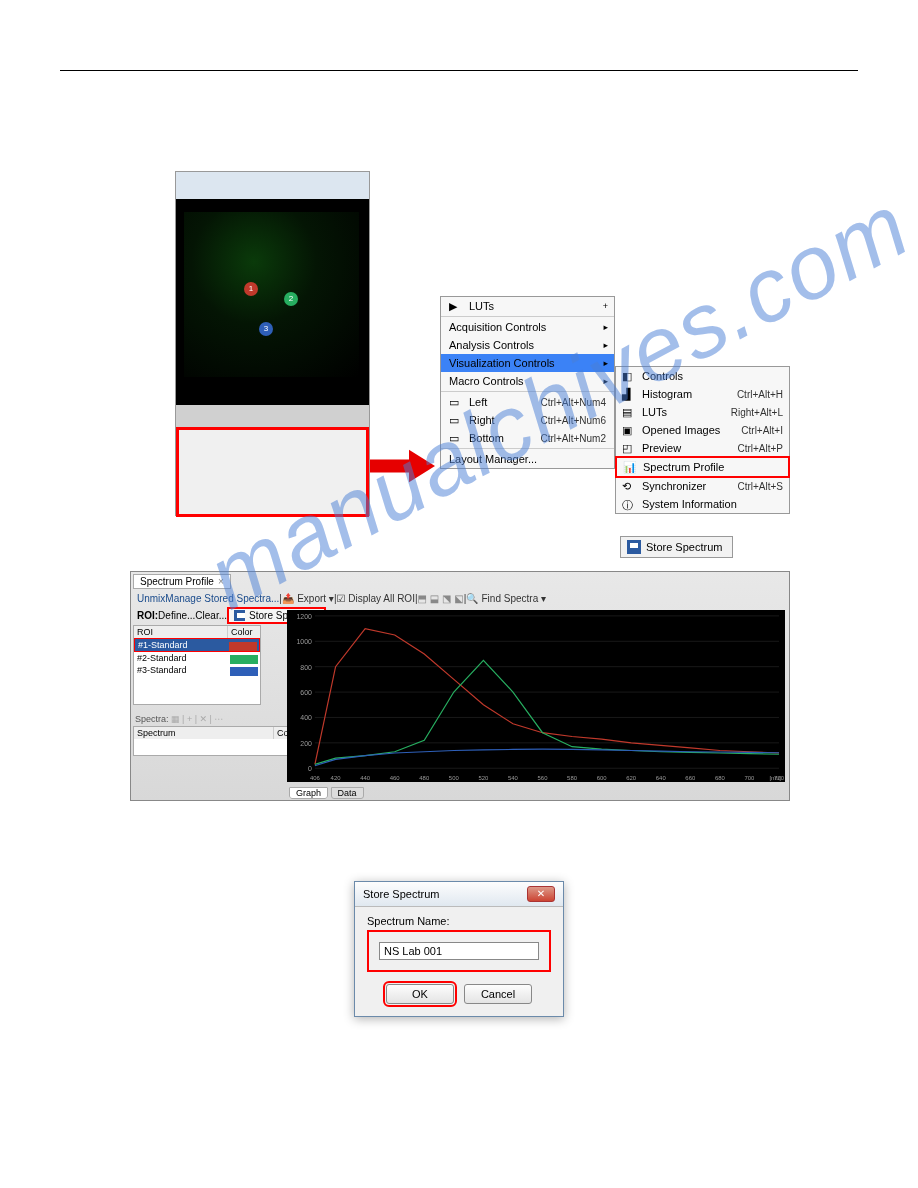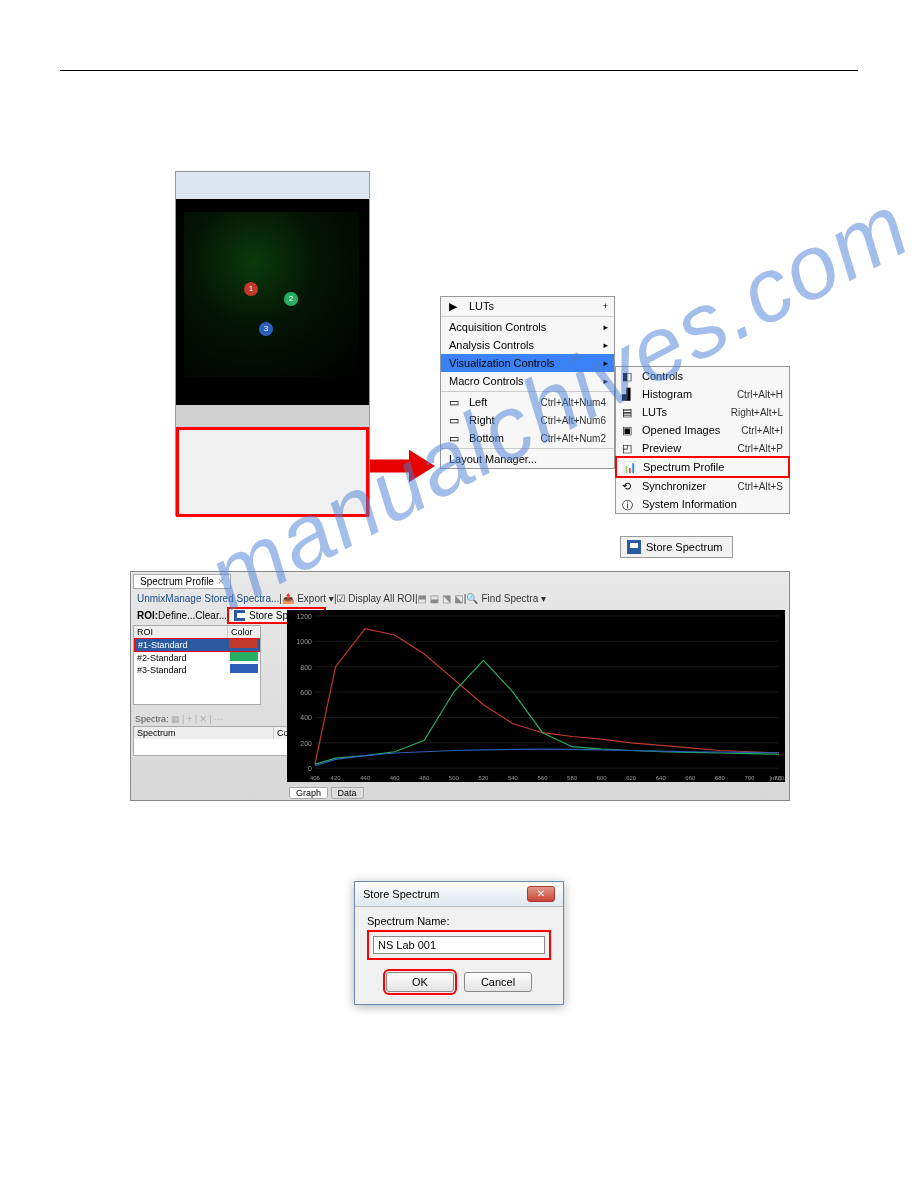--- a/index.html
+++ b/index.html
@@ -34,37 +34,37 @@
 .ptab{position:absolute;left:2px;top:2px;background:#fff;border:1px solid #aaa;padding:1px 6px;font-size:10px}
 .ptab .x{margin-left:4px;color:#888}
 .ptool{position:absolute;left:2px;top:18px;right:2px;height:16px;display:flex;align-items:center;padding:0 4px;font-size:10px;color:#333}
 .ptool .link{color:#1a4b8c}
 .proi{position:absolute;left:2px;top:35px;height:16px;display:flex;align-items:center;gap:0;padding:0 4px;font-size:10px}
 .proi .storebox{border:2px solid red;padding:1px 5px;display:flex;align-items:center;gap:4px;background:#f5f5f5}
 .plist{position:absolute;left:2px;top:53px;width:128px;height:80px;background:#fff;border:1px solid #aaa}
 .plist .hdr{display:flex;background:#eee;font-size:9px}
 .plist .hdr span:first-child{flex:1;padding:1px 3px;border-right:1px solid #ccc}
 .plist .hdr span:last-child{width:32px;padding:1px 3px}
-.plist .r{display:flex;font-size:9px;align-items:flex-start}
+.plist .r{display:flex;font-size:9px;align-items:flex-end}
 .plist .r span:first-child{flex:1;padding:1px 3px}
 .plist .sw{width:28px;height:9px;margin-right:2px}
 .plist .r.sel{background:#2b5aa0;color:#fff;border:1px solid red}
 .pspec{position:absolute;left:2px;top:140px;width:174px;font-size:9px}
 .pspec .lbl{padding:2px;color:#555}
 .pspec .box{background:#fff;border:1px solid #aaa;height:30px}
 .pgraph{position:absolute;left:156px;top:38px;right:4px;bottom:18px;background:#000}
 .pgraph svg{width:100%;height:100%}
 .ptabs{position:absolute;left:158px;bottom:2px;font-size:9px}
 .ptabs span{border:1px solid #aaa;padding:0 6px;background:#fff;border-radius:0 0 3px 3px}
 .dialog{position:relative;margin:80px auto 40px;width:210px;border:1px solid #6b8aaa;background:#f0f0f0;font-size:11px;box-shadow:0 2px 10px rgba(0,0,0,.3)}
 .dtitle{background:linear-gradient(#fdfdfd,#e0e8f0);padding:4px 8px;display:flex;align-items:center;justify-content:space-between;border-bottom:1px solid #bbb}
 .dclose{width:28px;height:16px;background:linear-gradient(#d98,#c43);border:1px solid #a33;border-radius:3px;color:#fff;text-align:center;font-size:10px;line-height:14px}
 .dbody{padding:8px 12px 12px}
 .dlbl{margin-bottom:3px}
-.dinput{border:2px solid red;padding:4px}
+.dinput{border:2px solid red;padding:10px}
 .dinput input{width:100%;border:1px solid #888;padding:2px 4px;font-size:11px}
 .dbtns{display:flex;gap:10px;margin-top:12px;justify-content:center}
 .dbtn{width:68px;padding:3px 0;text-align:center;border:1px solid #888;background:linear-gradient(#fdfdfd,#e4e4e4);border-radius:3px;font-size:11px}
 .dbtn.ok{outline:2px solid red;outline-offset:1px}
 .watermark{position:absolute;left:170px;top:350px;font-size:90px;color:#4a7fd6;opacity:.5;transform:rotate(-28deg);pointer-events:none;font-style:italic;letter-spacing:2px;font-weight:300}
 </style>
 </head>
 <body>
 
 <div class="hr"></div>

